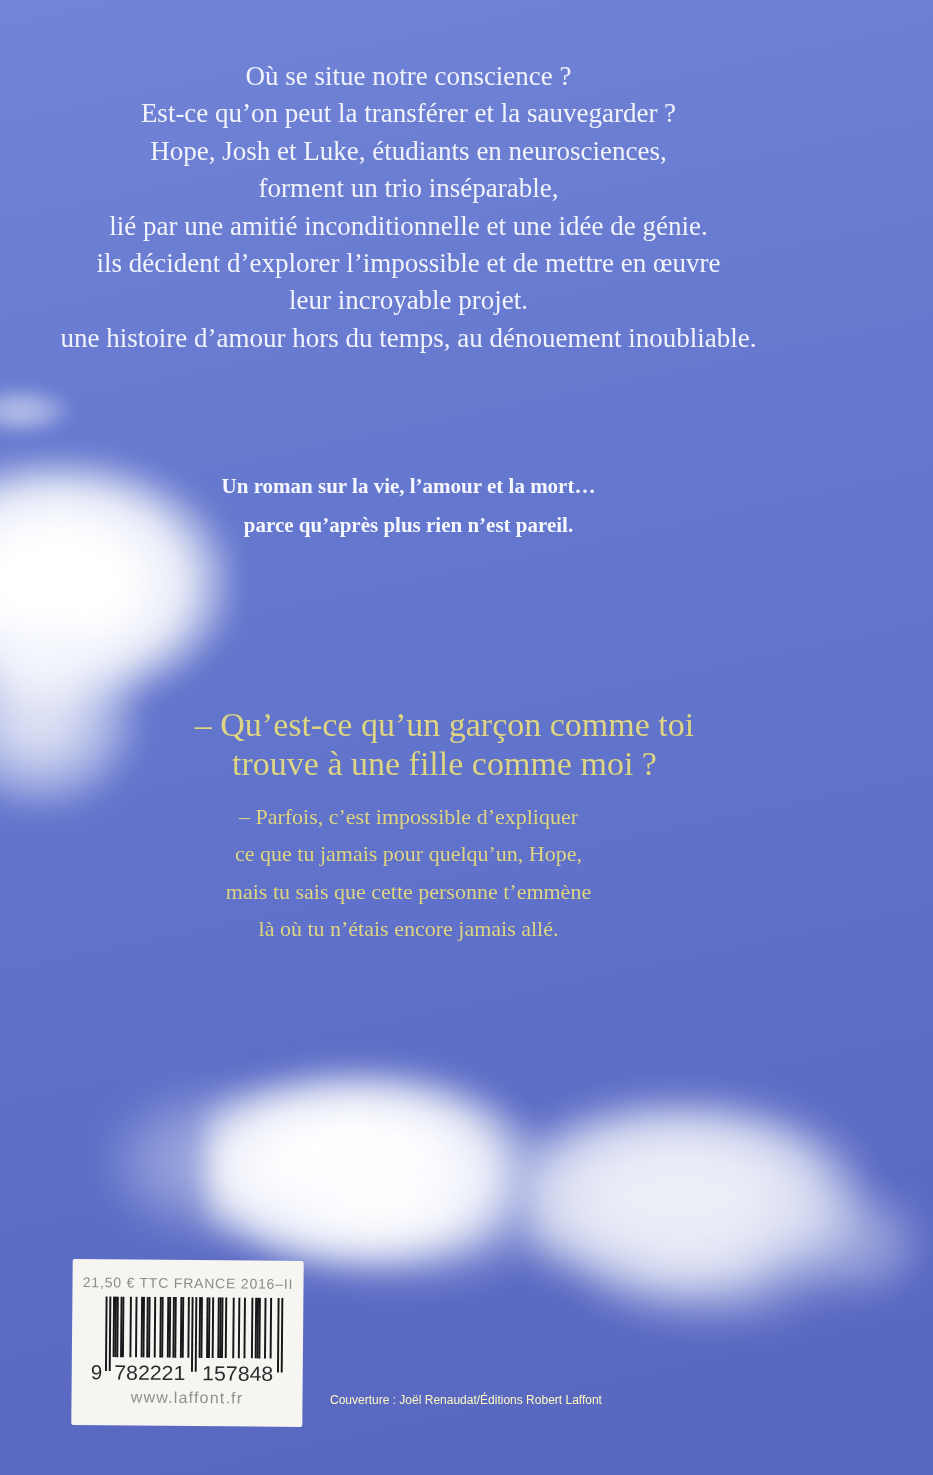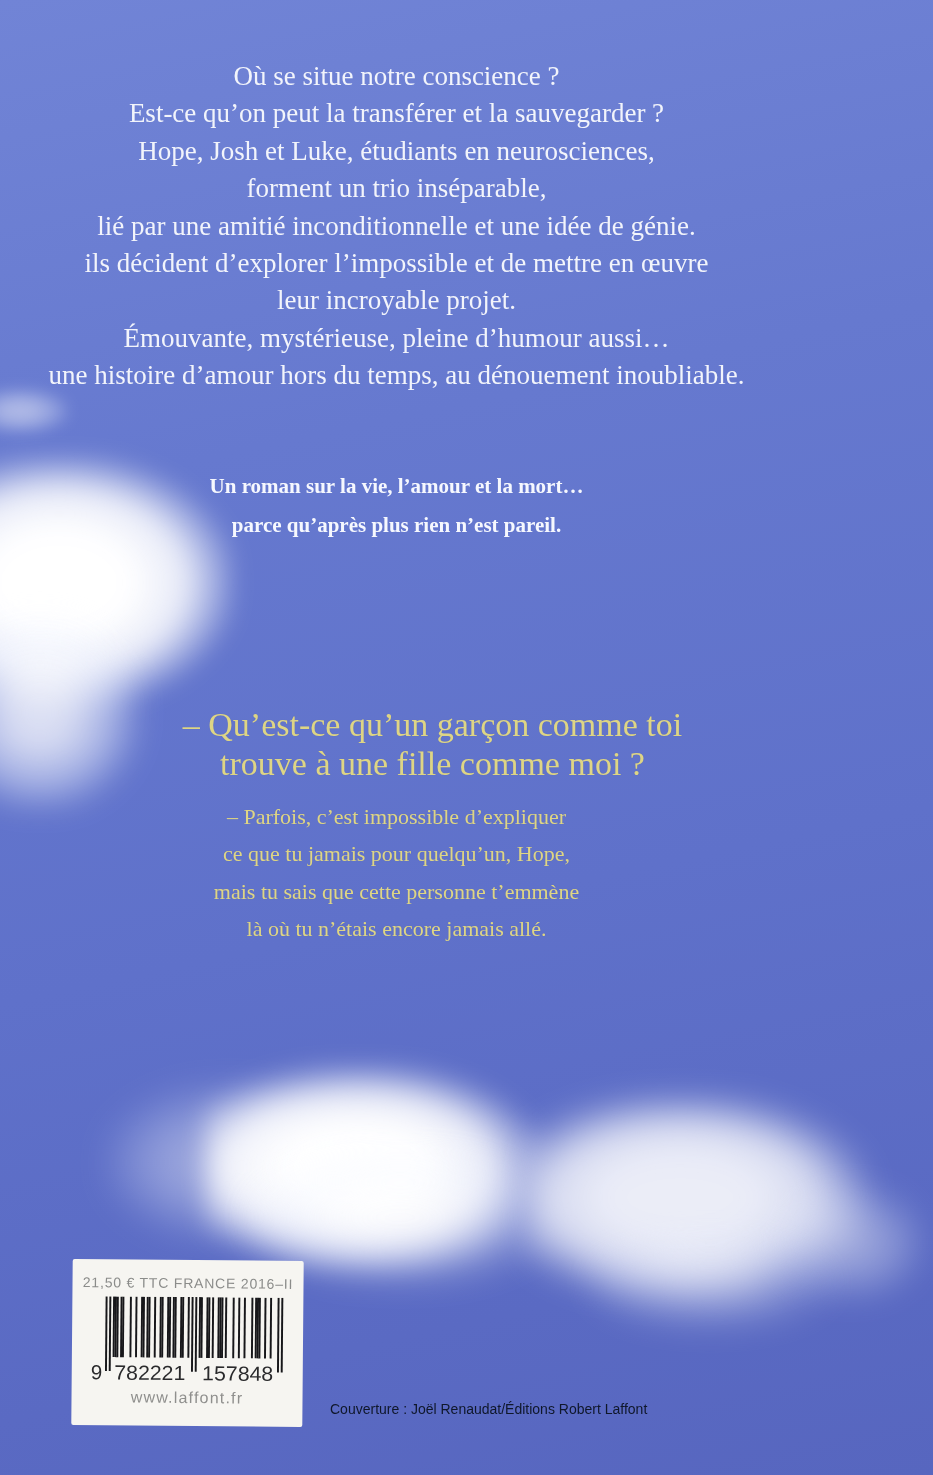--- a/index.html
+++ b/index.html
@@ -19,42 +19,41 @@
   #cloud-left-wisp{left:-30px;top:388px;width:100px;height:46px;filter:blur(7px);opacity:.55;}
   #cloud-left-core{left:-85px;top:455px;width:320px;height:255px;filter:blur(11px);}
   #cloud-left-tail{left:-60px;top:615px;width:200px;height:195px;filter:blur(14px);opacity:.9;}
   #cloud-bottom-ext{left:105px;top:1085px;width:250px;height:155px;filter:blur(17px);opacity:.5;}
   #cloud-bottom-core{left:205px;top:1065px;width:340px;height:205px;filter:blur(12px);}
   #cloud-bottom-low{left:245px;top:1150px;width:310px;height:135px;filter:blur(15px);opacity:.65;}
   #cloud-right{left:525px;top:1095px;width:345px;height:205px;filter:blur(15px);opacity:.88;}
   #cloud-right-tail{left:775px;top:1185px;width:150px;height:115px;filter:blur(15px);opacity:.45;}
   #cloud-right-low{left:585px;top:1235px;width:250px;height:95px;filter:blur(15px);opacity:.4;}
   
-  .textblock{position:absolute;left:0;width:793px;text-align:center;z-index:2;}
+  .textblock{position:absolute;left:12px;width:793px;text-align:center;z-index:2;}
   .synopsis{top:58px;font-size:27px;line-height:37.4px;color:#f2f4fb;}
   .tagline{top:467px;font-size:21px;line-height:39px;font-weight:bold;color:#f6f8fe;}
   .quote{color:#ded585;text-shadow:0 0 1px rgba(120,110,40,.15);}
   .quote1{top:706px;font-size:34px;line-height:38.5px;padding-left:36px;}
   .quote2{top:798px;font-size:22px;line-height:37.3px;}
   
   .barcode-box{
     position:absolute;left:72px;top:1260px;width:231px;height:166px;z-index:3;
     background:#f6f5f1;border-radius:2px;transform:rotate(.5deg);
     display:flex;flex-direction:column;align-items:center;
     font-family:"Liberation Sans", sans-serif;
   }
   .price-line{margin-top:15px;font-size:14px;letter-spacing:.8px;color:#8b8c8a;white-space:nowrap;}
   #barcode-svg{margin-top:6px;display:block;}
   .website{margin-top:6px;font-size:16px;letter-spacing:1.2px;color:#8f8f8d;}
   
   .credits{
     position:absolute;left:330px;top:1390px;z-index:3;
-    font-family:"Liberation Sans", sans-serif;font-size:14px;line-height:21.5px;
-    color:#0f172a;
-    margin-top:9px;
+    font-family:"Liberation Sans", sans-serif;font-size:12px;line-height:21.5px;
+    color:#fef9c3;
   }
 </style>
 </head>
 <body>
 
 <div class="cover"></div>
 
 <div class="cloud c-soft" id="cloud-left-wisp"></div>
 <div class="cloud c-bright" id="cloud-left-core"></div>
 <div class="cloud c-soft" id="cloud-left-tail"></div>
@@ -66,21 +65,20 @@
 <div class="cloud c-soft" id="cloud-right-low"></div>
 
 <div class="textblock synopsis">
   <div>Où se situe notre conscience ?</div>
   <div>Est-ce qu’on peut la transférer et la sauvegarder ?</div>
   <div>Hope, Josh et Luke, étudiants en neurosciences,</div>
   <div>forment un trio inséparable,</div>
   <div>lié par une amitié inconditionnelle et une idée de génie.</div>
   <div>ils décident d’explorer l’impossible et de mettre en œuvre</div>
   <div>leur incroyable projet.</div>
-  <div>Émouvante, mystérieuse, pleine d’humour aussi…</div>
   <div>une histoire d’amour hors du temps, au dénouement inoubliable.</div>
 </div>
 
 <div class="textblock tagline">
   <div>Un roman sur la vie, l’amour et la mort…</div>
   <div>parce qu’après plus rien n’est pareil.</div>
 </div>
 
 <div class="textblock quote quote1">
   <div>– Qu’est-ce qu’un garçon comme toi</div>

